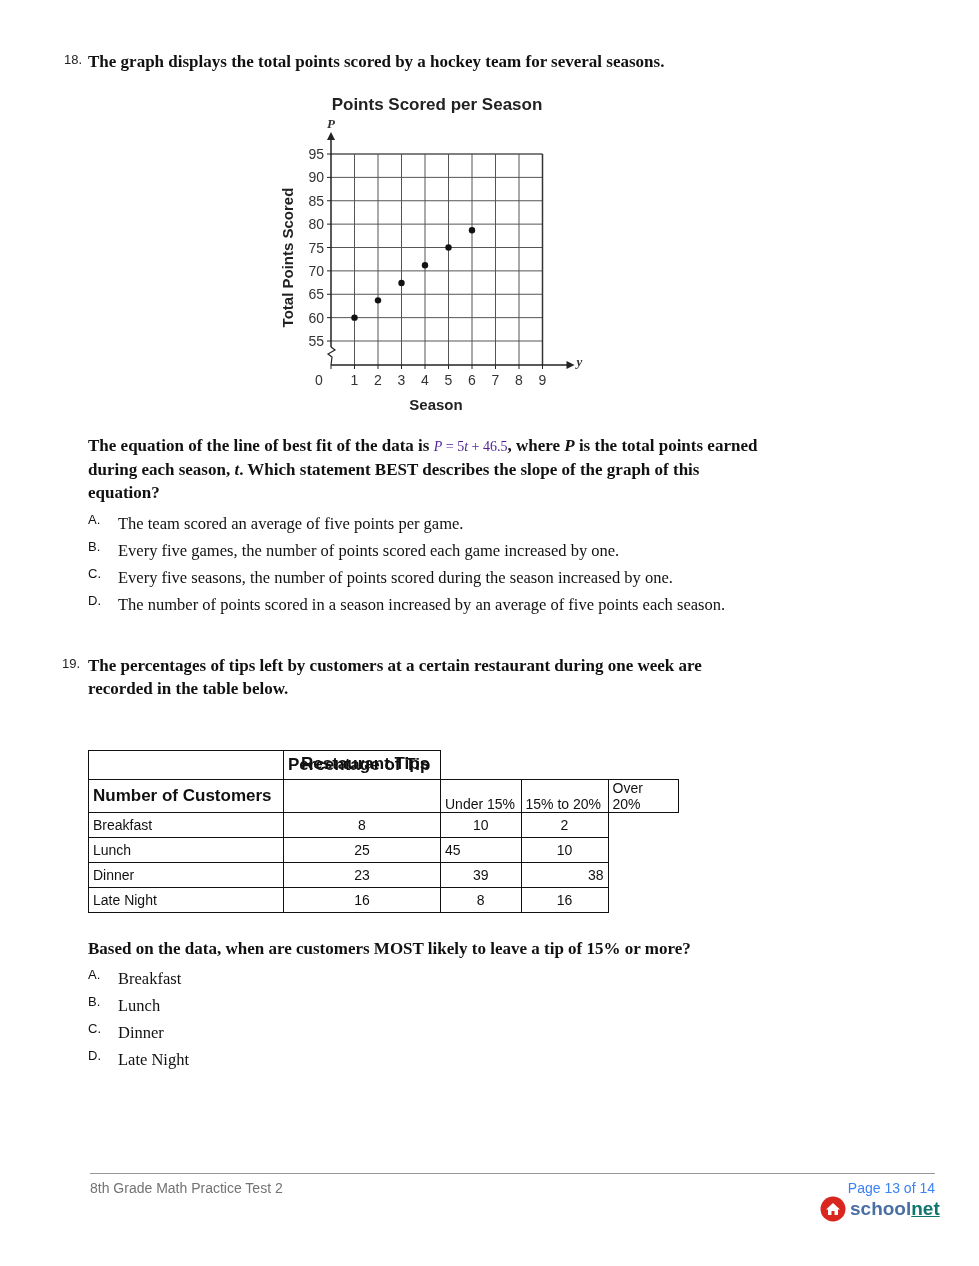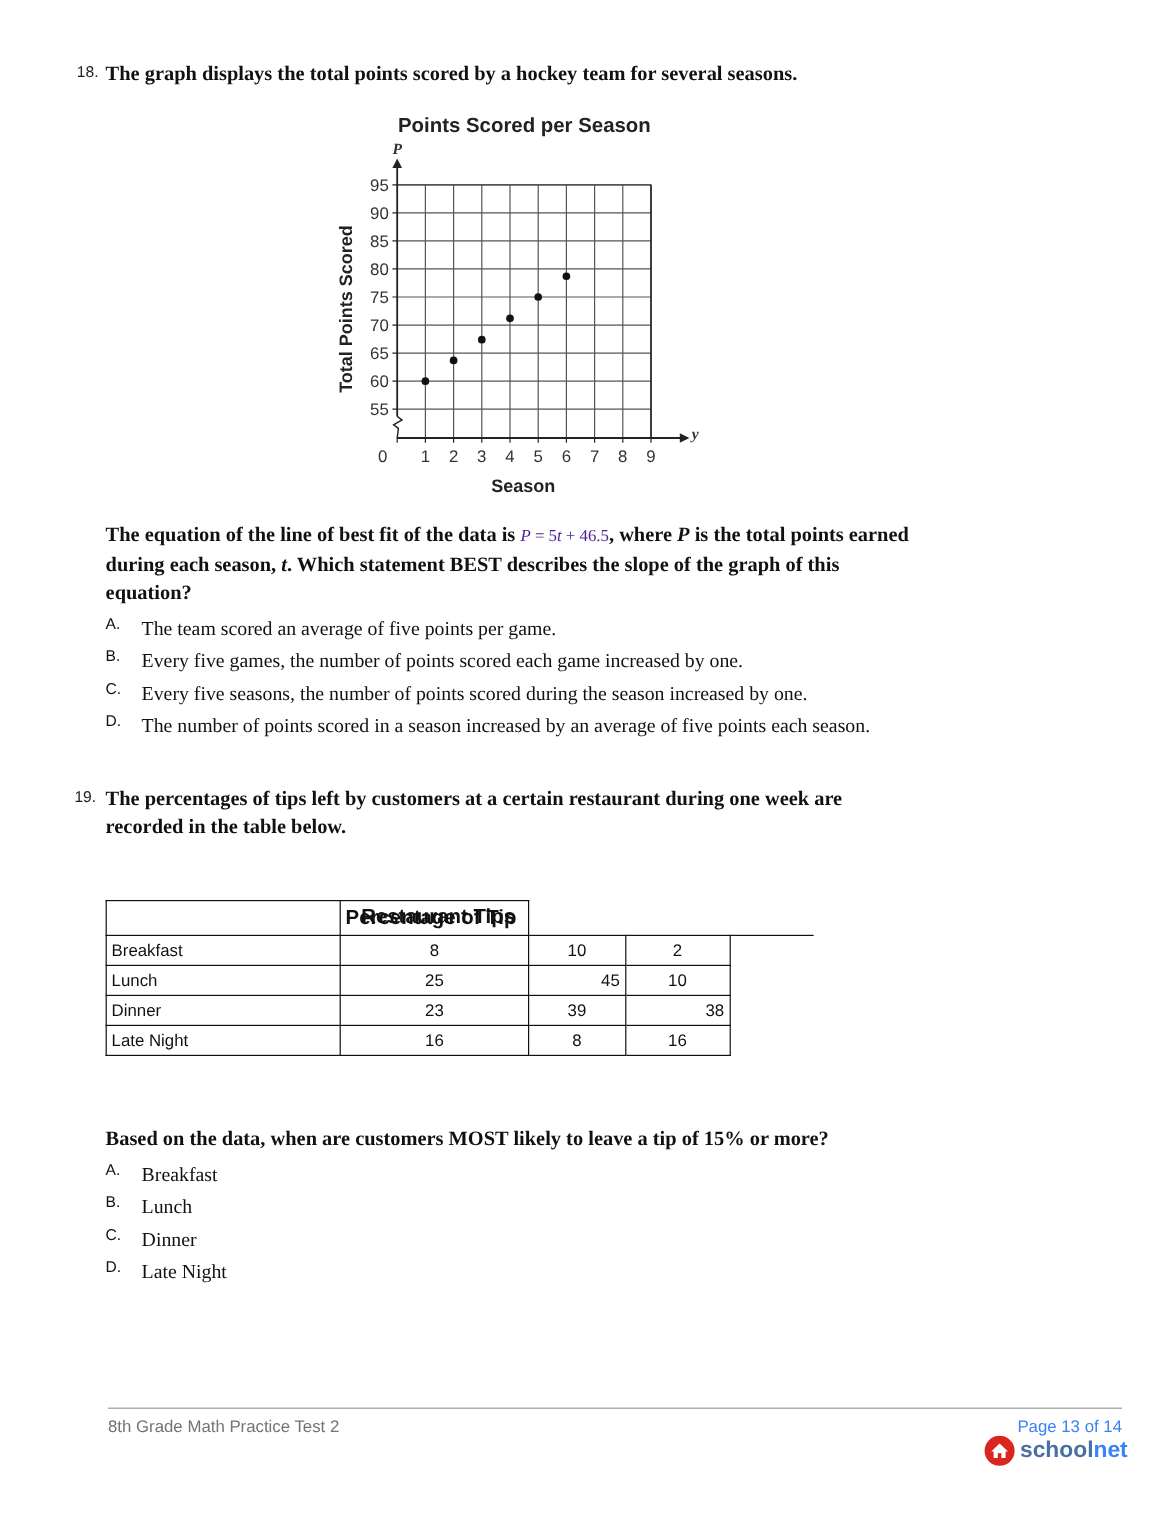--- a/index.html
+++ b/index.html
@@ -134,30 +134,37 @@
 <table class="tips">
   <tbody>
       <tr>
     <td style="width:186px; height:28px;"></td>
     <td style="width:148px; font-weight:bold; font-size:17px;">Percentage of Tip</td>
     <td style="border:none; width:72px;"></td>
     <td style="border:none; width:79px;"></td>
     <td style="border:none; width:62px;"></td>
   </tr>
   <tr>
+    <td style="font-weight:bold; font-size:17px; height:28px;">Number of Customers</td>
+    <td></td>
+    <td style="vertical-align:bottom;">Under 15%</td>
+    <td style="vertical-align:bottom;">15% to 20%</td>
+    <td style="vertical-align:bottom;">Over 20%</td>
+  </tr>
+  <tr>
     <td>Breakfast</td>
     <td style="text-align:center;">8</td>
     <td style="text-align:center;">10</td>
     <td style="text-align:center;">2</td>
     <td style="border:none; border-top:1px solid #111;"></td>
   </tr>
   <tr>
     <td>Lunch</td>
     <td style="text-align:center;">25</td>
-    <td style="text-align:right;">45</td>
+    <td style="text-align:left;">45</td>
     <td style="text-align:center;">10</td>
     <td style="border:none;"></td>
   </tr>
   <tr>
     <td>Dinner</td>
     <td style="text-align:center;">23</td>
     <td style="text-align:center;">39</td>
     <td style="text-align:right;">38</td>
     <td style="border:none;"></td>
   </tr>
@@ -192,14 +199,14 @@
 
 <div class="footer-line"></div>
 <div class="footer-left">8th Grade Math Practice Test 2</div>
 <div class="footer-right">Page 13 of 14</div>
 <div class="logo">
   <svg width="26" height="26" viewBox="0 0 26 26">
     <circle cx="13" cy="13" r="12.5" fill="#d9261f"></circle>
     <path d="M6 13.5 L13 7 L20 13.5 L18 13.5 L18 19 L8 19 L8 13.5 Z" fill="#ffffff"></path>
     <rect x="11.5" y="15" width="3" height="4" fill="#d9261f"></rect>
   </svg>
-  <span class="logo-text"><span id="logoA" style="color: rgb(74, 111, 165);">school</span><span id="logoB" style="color: #3b82f6;">net</span></span>
+  <span class="logo-text"><span id="logoA" style="color: rgb(74, 111, 165);">school</span><span id="logoB" style="color: #0f766e; text-decoration: underline;">net</span></span>
 </div>
 
 </body></html>

